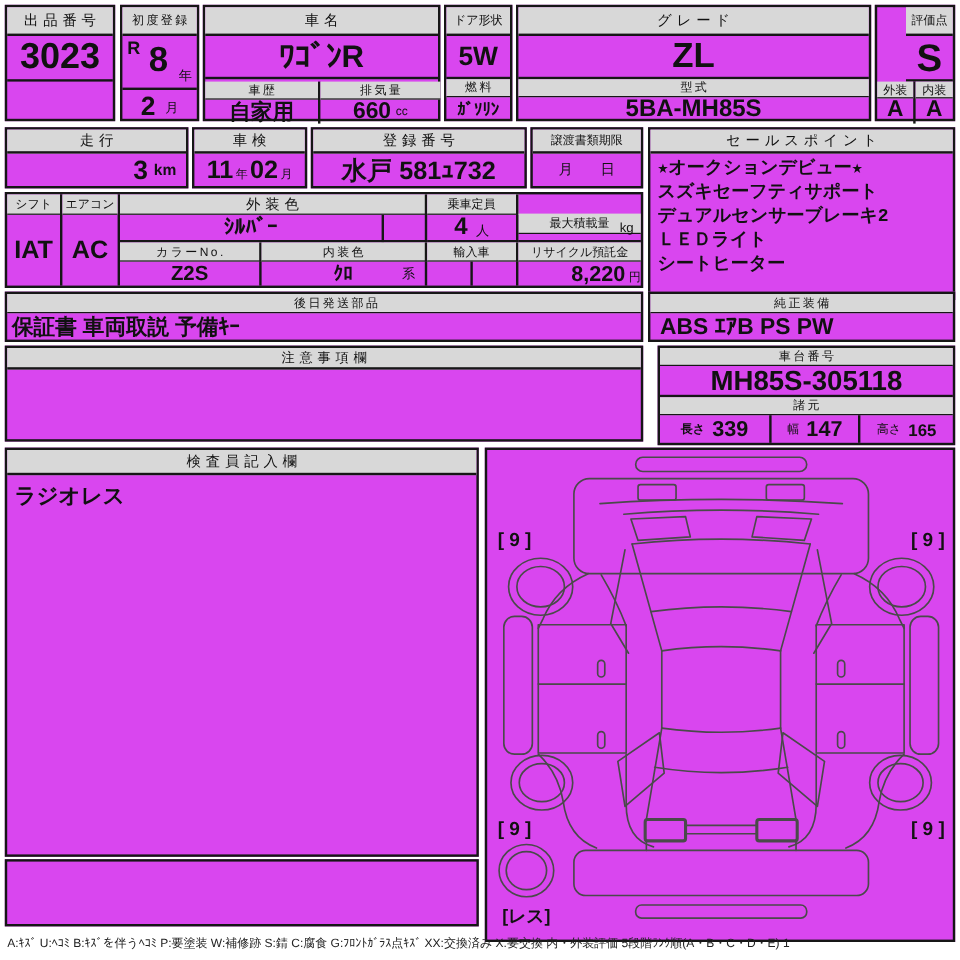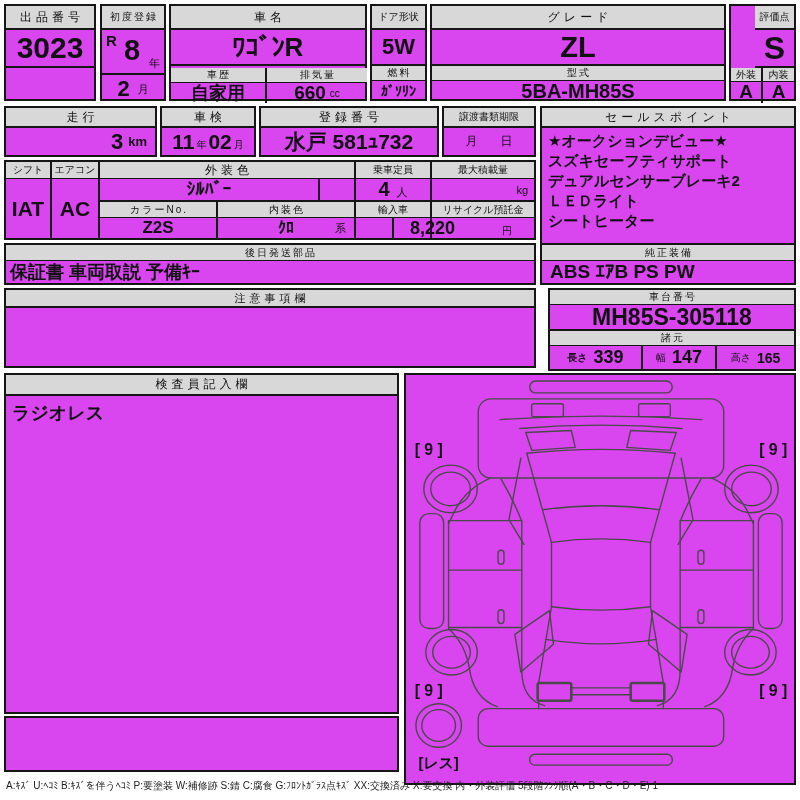--- a/index.html
+++ b/index.html
@@ -109,21 +109,21 @@
   </div>
 
   <div class="box" style="left:442px;top:106px;width:94px;height:51px;">
     <div class="hdr xs" style="height:20px;">譲渡書類期限</div>
     <div class="val" style="height:27px;font-weight:400;font-size:12px;justify-content:space-around;padding:0 10px;">
       <span>月</span>
       <span>日</span>
     </div>
   </div>
 
-  <div class="box" style="left:540px;top:106px;width:256px;height:144px;">
+  <div class="box" style="left:540px;top:106px;width:256px;height:144px;font-family:Liberation Mono, monospace;">
     <div class="hdr" style="height:20px;">セールスポイント</div>
     <div style="padding:3px 6px;font-weight:700;font-size:15px;line-height:20px;">
       <div>★オークションデビュー★</div>
       <div>スズキセーフティサポート</div>
       <div>デュアルセンサーブレーキ2</div>
       <div>ＬＥＤライト</div>
       <div>シートヒーター</div>
     </div>
   </div>
 
@@ -133,21 +133,21 @@
       <div class="hdr xs" style="height:17px;border-bottom-width:1px;">シフト</div>
       <div class="val" style="height:59px;font-size:21px;">IAT</div>
     </div>
     <div class="cell" style="left:46px;top:0;width:48px;height:76px;border-right:2px solid #161616;">
       <div class="hdr xs" style="height:17px;border-bottom-width:1px;">エアコン</div>
       <div class="val" style="height:59px;font-size:21px;">AC</div>
     </div>
 
     <div class="cell hdr" style="left:94px;top:0;width:256px;height:17px;border-right:2px solid #161616;border-bottom-width:1px;">外装色</div>
     <div class="cell hdr xs" style="left:350px;top:0;width:76px;height:17px;border-right:2px solid #161616;border-bottom-width:1px;">乗車定員</div>
-    <div class="cell hdr xs" style="left:426px;top:0;width:102px;height:17px;border-bottom-width:1px;">最大積載量</div>
+    <div class="cell hdr xs" style="left:426px;top:16px;width:102px;height:17px;border-bottom-width:1px;">最大積載量</div>
 
     <div class="cell val" style="left:94px;top:17px;width:220px;height:23px;font-size:18px;border-right:2px solid #161616;border-bottom:2px solid #161616;">ｼﾙﾊﾞｰ</div>
     <div class="cell" style="left:314px;top:17px;width:36px;height:23px;border-right:2px solid #161616;border-bottom:2px solid #161616;"></div>
     <div class="cell val" style="left:350px;top:17px;width:76px;height:23px;border-right:2px solid #161616;border-bottom:2px solid #161616;">
       <span style="font-size:20px;">4</span>
       <span style="font-size:11px;font-weight:400;margin-left:7px;margin-top:6px;">人</span>
     </div>
     <div class="cell val right" style="left:426px;top:17px;width:102px;height:23px;font-size:11px;font-weight:400;padding-right:6px;border-bottom:2px solid #161616;">kg</div>
 
     <div class="cell hdr sm" style="left:94px;top:40px;width:118px;height:16px;border-right:2px solid #161616;border-bottom-width:1px;">カラーNo.</div>
@@ -155,21 +155,21 @@
     <div class="cell hdr xs" style="left:350px;top:40px;width:76px;height:16px;border-right:2px solid #161616;border-bottom-width:1px;">輸入車</div>
     <div class="cell hdr xs" style="left:426px;top:40px;width:102px;height:16px;border-bottom-width:1px;">リサイクル預託金</div>
 
     <div class="cell val" style="left:94px;top:56px;width:118px;height:20px;font-size:17px;border-right:2px solid #161616;">Z2S</div>
     <div class="cell val" style="left:212px;top:56px;width:138px;height:20px;border-right:2px solid #161616;">
       <span style="font-size:16px;">ｸﾛ</span>
       <span style="position:absolute;right:8px;font-size:11px;font-weight:400;">系</span>
     </div>
     <div class="cell" style="left:350px;top:56px;width:38px;height:20px;border-right:2px solid #161616;"></div>
     <div class="cell" style="left:388px;top:56px;width:38px;height:20px;border-right:2px solid #161616;"></div>
-    <div class="cell val right" style="left:426px;top:56px;width:102px;height:20px;padding-right:22px;gap:44px;">
+    <div class="cell val right" style="left:426px;top:56px;width:102px;height:20px;padding-right:0;">
       <span style="font-size:18px;">8,220</span>
       <span style="font-size:10px;font-weight:400;margin-left:3px;margin-top:6px;">円</span>
     </div>
   </div>
 
   <div class="box" style="left:4px;top:243px;width:532px;height:42px;">
     <div class="hdr sm" style="height:16px;border-bottom-width:1px;padding-left:20px;">後日発送部品</div>
     <div class="val left" style="height:22px;font-size:18px;padding-left:4px;">保証書 車両取説 予備ｷｰ</div>
   </div>
 

